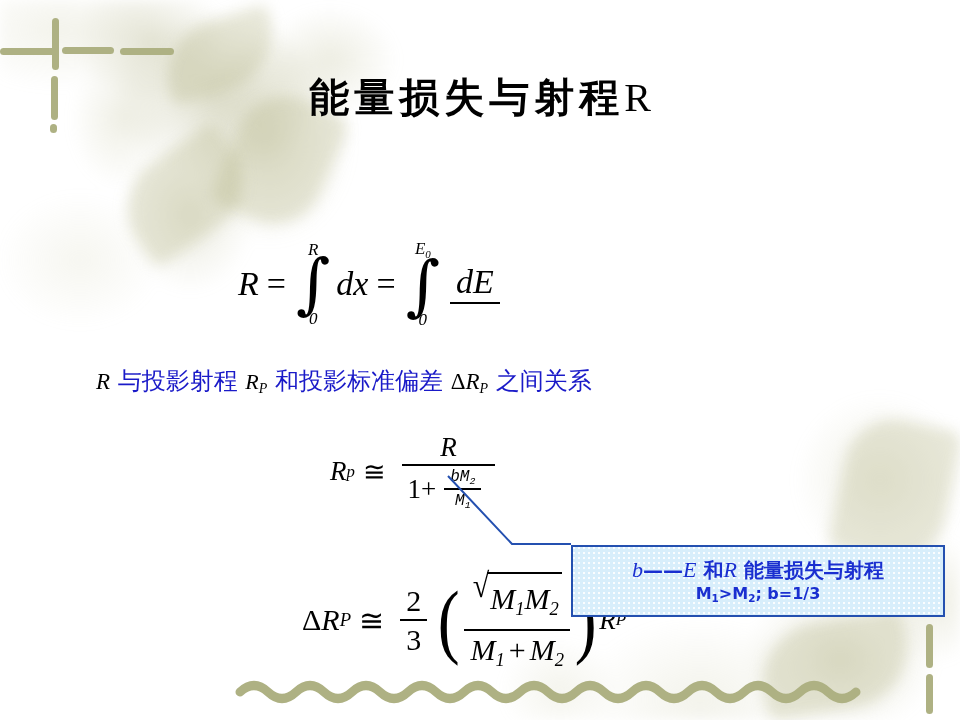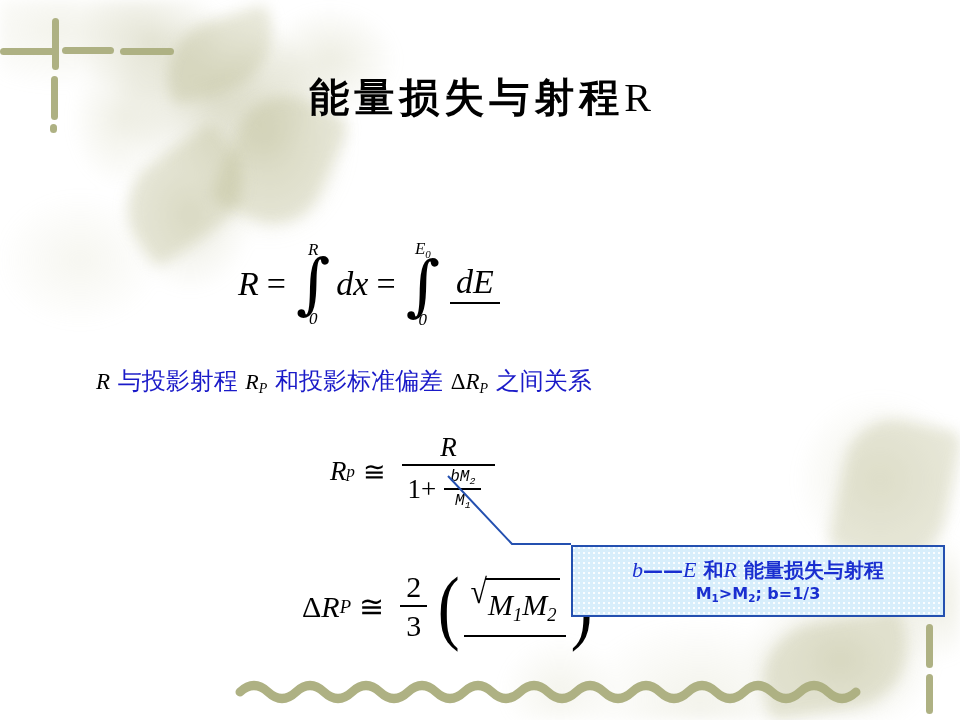--- a/index.html
+++ b/index.html
@@ -322,20 +322,21 @@
     </span>
     <span class="bigparen">(</span>
     <span class="frac" style="margin:0 2px;">
       <span class="num">
         <span class="sqrt">
             <span class="radical">√</span>
             <span class="radicand"><span>M</span><span class="sub">1</span><span>M</span><span class="sub">2</span></span>
           </span>
       </span>
       <span class="bar"></span>
+      <span class="den"><span>M</span><span class="sub">1</span><span style="font-style:normal;padding:0 4px;">+</span><span>M</span><span class="sub">2</span></span>
     </span>
     <span class="bigparen">)</span>
     <span style="font-size:27px;">R</span>
       <span class="sub" style="font-size:17px;">P</span>
   </div>
 
   <svg class="leader" width="160" height="110" style="left:440px;top:470px;" viewBox="0 0 160 110">
     <polyline points="8,6 72,74 131,74" stroke="#2450b0" stroke-width="2" fill="none"></polyline>
   </svg>
 

